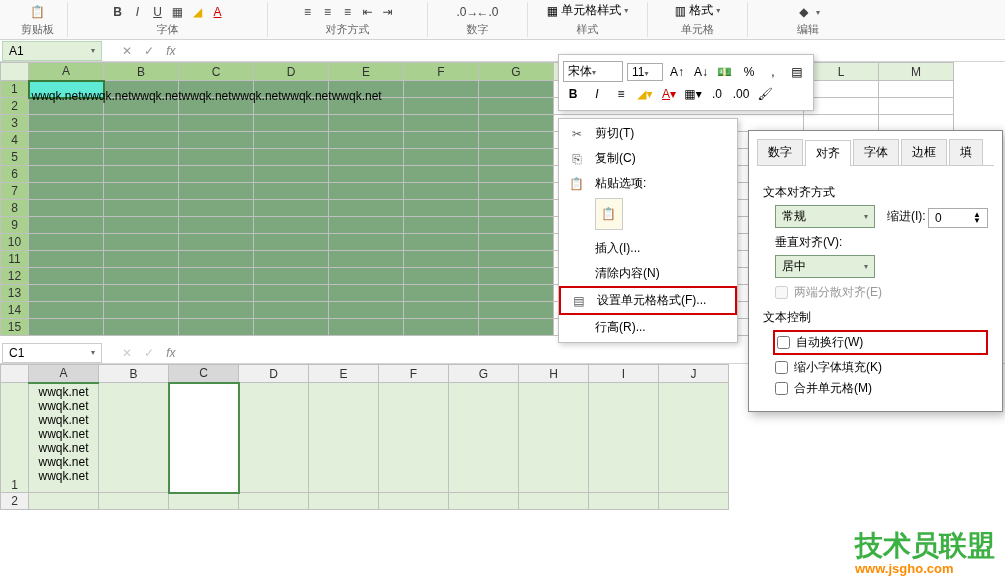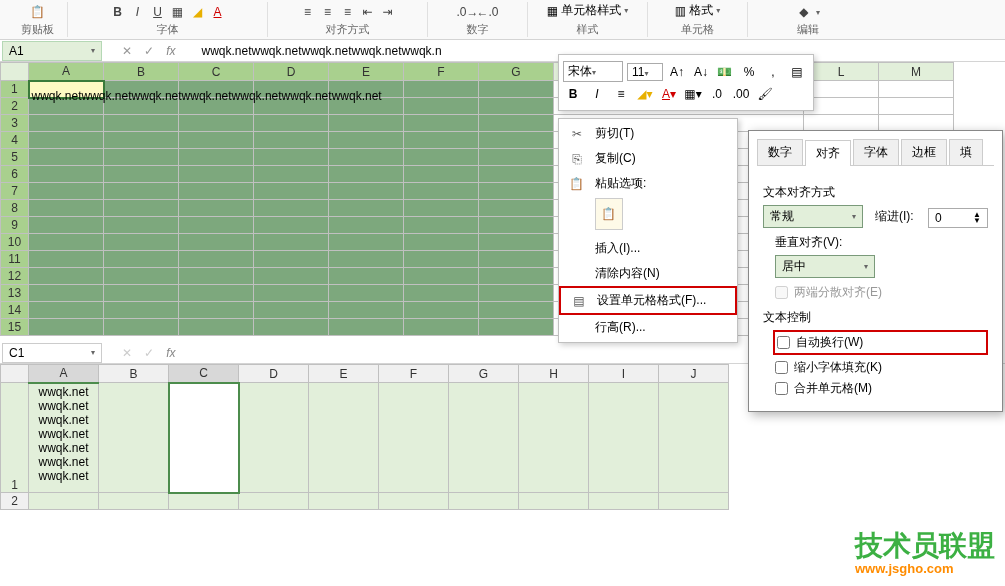--- a/index.html
+++ b/index.html
@@ -152,21 +152,20 @@
 <div class="formula-row">
   <div class="name-box">
     <span>A1</span>
     <span class="name-box-arrow">▾</span>
   </div>
   <div class="fx-controls">
     <span>✕</span>
     <span>✓</span>
     <span class="fx-label">fx</span>
   </div>
-  <div class="formula-input">wwqk.netwwqk.netwwqk.netwwqk.netwwqk.n</div>
 </div>
 
 <div class="sheet-container">
   <table class="sheet" id="sheet1">
       <tbody>
         <tr>
           <th class="corner sel"></th>
           <th class="col-header sel" style="width:75px">A</th>
           <th class="col-header sel" style="width:75px">B</th>
           <th class="col-header sel" style="width:75px">C</th>
@@ -175,21 +174,21 @@
           <th class="col-header sel" style="width:75px">F</th>
           <th class="col-header sel" style="width:75px">G</th>
           <th class="col-header" style="width:250px"></th>
           <th class="col-header" style="width:75px">L</th>
           <th class="col-header" style="width:75px">M</th>
         </tr>
       </tbody>
       <tbody>
         <tr>
           <th class="row-header sel">1</th>
-          <td class="cell sel cell-text" style="position:relative;background:#fef9c3;border:2px solid #3a7a3a">
+          <td class="cell sel cell-text" style="position:relative;background:#5eead4;border:2px solid #3a7a3a">
             <div style="position:absolute;white-space:nowrap;z-index:1">wwqk.netwwqk.netwwqk.netwwqk.netwwqk.netwwqk.netwwqk.net</div>
           </td>
           <td class="cell sel"></td>
           <td class="cell sel"></td>
           <td class="cell sel"></td>
           <td class="cell sel"></td>
           <td class="cell sel"></td>
           <td class="cell sel"></td>
           <td class="cell" style="background:#fff"></td>
           <td class="cell"></td>
@@ -474,21 +473,21 @@
 <div class="dialog" style="left:748px; top:130px;">
   <div class="dialog-tabs">
     <div class="dialog-tab">数字</div>
     <div class="dialog-tab active">对齐</div>
     <div class="dialog-tab">字体</div>
     <div class="dialog-tab">边框</div>
     <div class="dialog-tab">填</div>
   </div>
   <div class="dialog-body">
     <div class="section-title">文本对齐方式</div>
-    <div class="form-row" style="">
+    <div class="form-row" style="margin-left:12px">
       <div class="form-select">
         <span>常规</span>
         <span class="dropdown-arrow">▾</span>
       </div>
       <span>缩进(I):</span>
     </div>
     <div class="form-row" style="margin-left:12px; justify-content:flex-end; margin-top:-26px;">
       <div class="form-input">
         <span>0</span>
         <span style="font-size:8px;line-height:6px">▲<br>▼</span>

